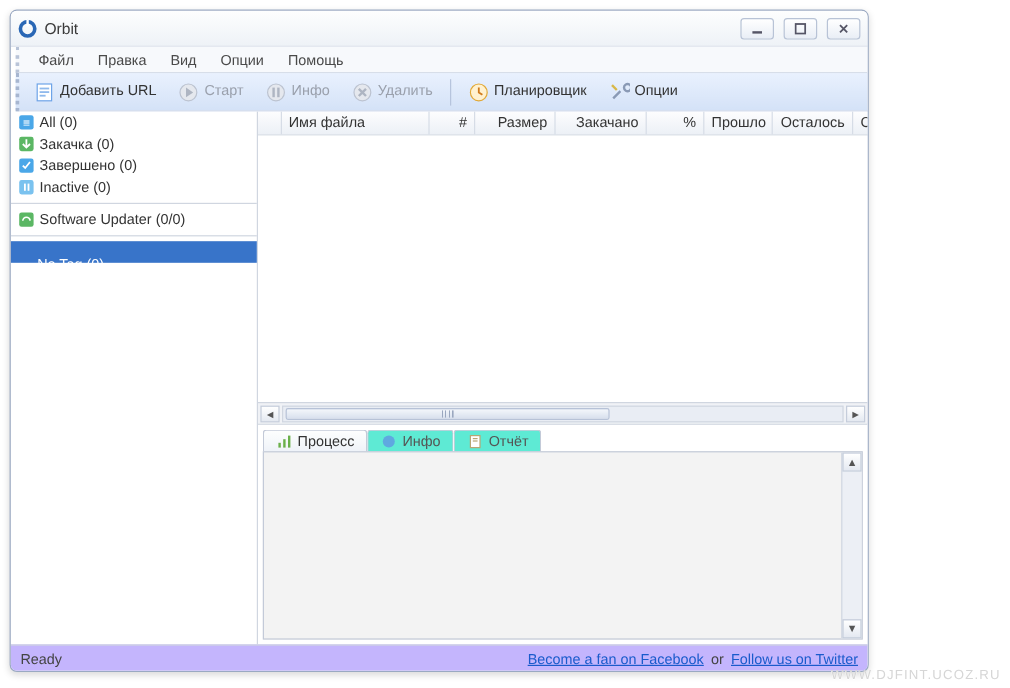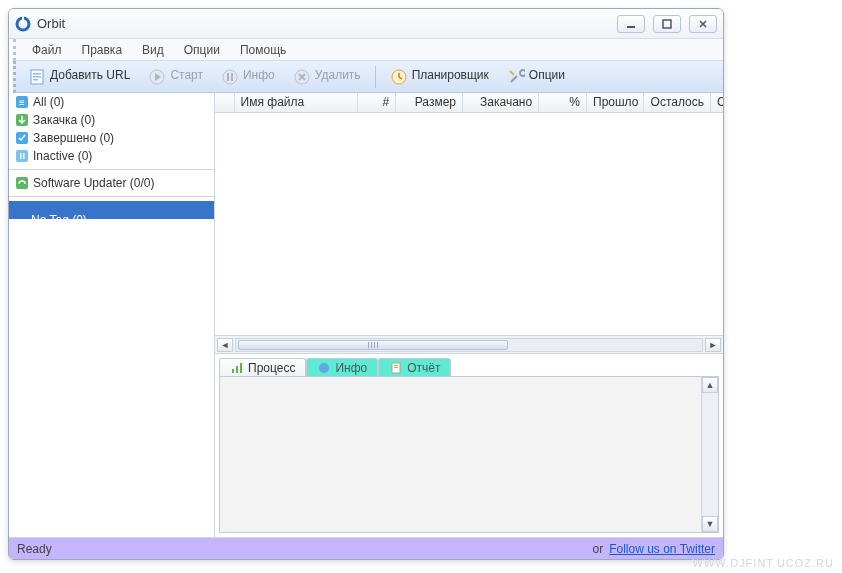--- a/index.html
+++ b/index.html
@@ -386,18 +386,19 @@
             <div class="varrow bottom">▼</div>
           </div>
         </div>
       </div>
     </div>
   </div>
 
   <div class="statusbar">
     <span>Ready</span>
     <span class="spacer"></span>
+    <a href="#">Become a fan on Facebook</a>
     <span style="margin:0 6px;">or</span>
     <a href="#">Follow us on Twitter</a>
   </div>
 </div>
 
 <div class="watermark">WWW.DJFINT.UCOZ.RU</div>
 
 </body></html>

